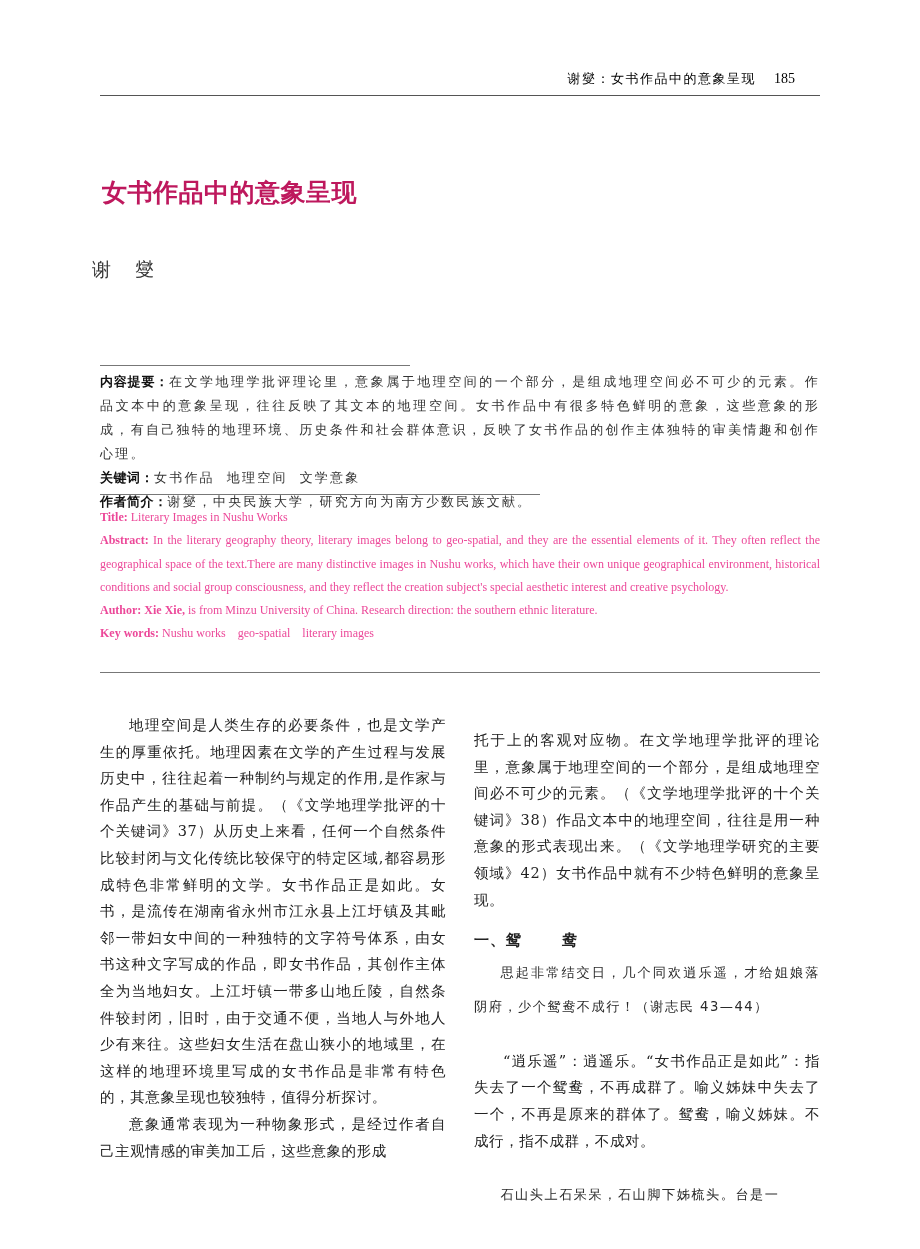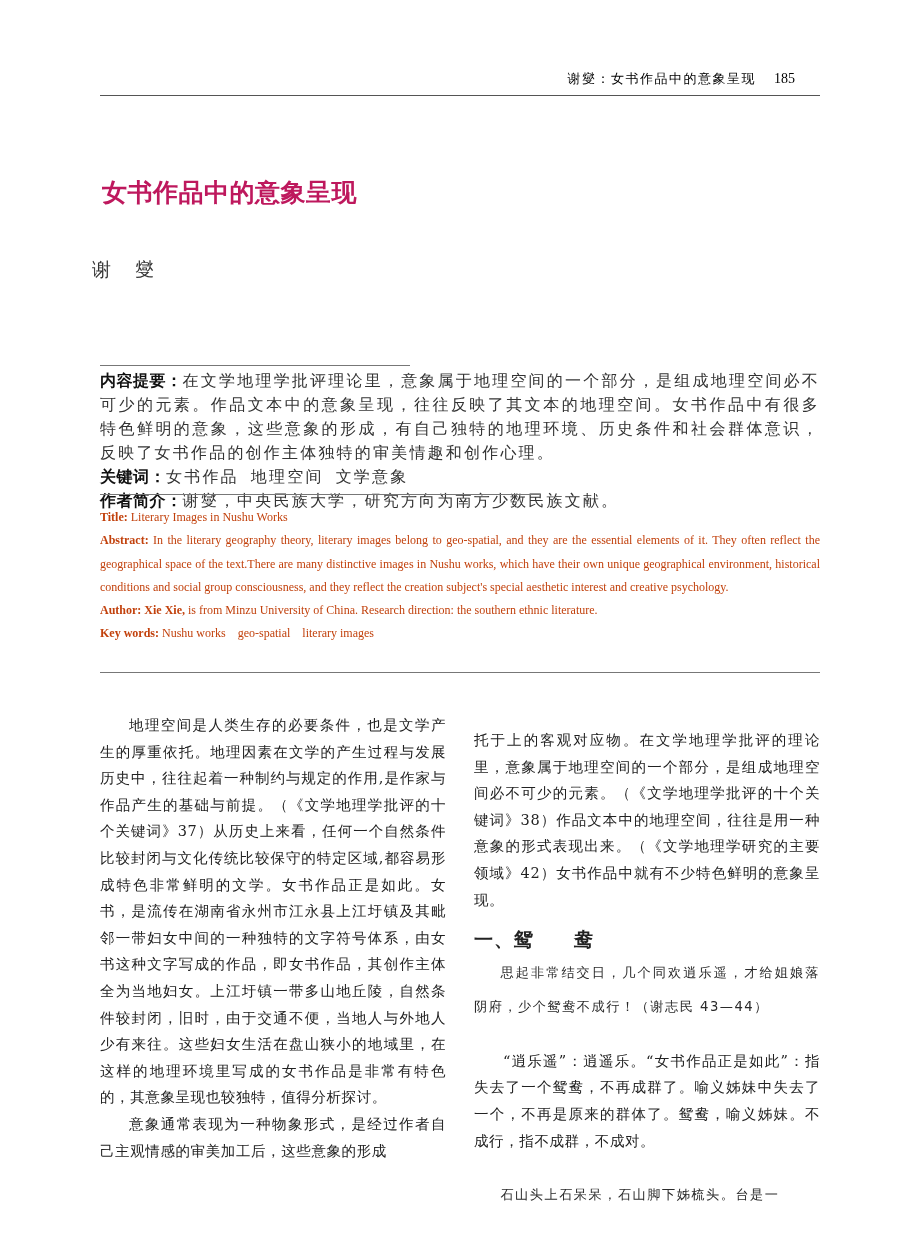--- a/index.html
+++ b/index.html
@@ -7,35 +7,35 @@
          font-family: "DejaVu Serif", "Liberation Serif", serif; }
   .abs { position: absolute; }
 
   .running-head { left: 100px; top: 70px; width: 695px; text-align: right; font-size: 13px; color: #000000; letter-spacing: 1.5px; }
   .running-head .pg { margin-left: 18px; font-family: "Liberation Serif", serif; font-size: 14px; letter-spacing: 0; }
   .rule { position: absolute; height: 0; border-top: 1px solid #555; }
 
   .title { left: 102px; top: 176px; font-size: 25px; font-weight: bold; letter-spacing: 0.5px; color: #be185d; }
   .author { left: 92px; top: 257px; font-size: 19px; color: #333; letter-spacing: 24px; }
 
-  .cn-abs { left: 100px; width: 720px; font-family: Liberation Mono, monospace; font-size: 16px; line-height: 24px; color: #333; letter-spacing: 2.2px; }
+  .cn-abs { left: 100px; width: 720px; font-family: Liberation Sans, sans-serif; font-size: 13px; line-height: 24px; color: #333; letter-spacing: 2.2px; }
   .cn-abs p { margin: 0; text-align: justify; }
   .cn-abs b { font-weight: bold; color: #111; letter-spacing: 0.5px; }
 
-  .en-abs { left: 100px; top: 506px; width: 720px; font-family: "Liberation Serif", serif; font-size: 12px; line-height: 23.3px; color: #c2410c; }
+  .en-abs { left: 100px; top: 506px; width: 720px; font-family: "Liberation Serif", serif; font-size: 12px; line-height: 23.3px; color: #ec4899; }
   .en-abs p { margin: 0; text-align: justify; }
   .en-abs b { font-weight: bold; }
   .kw-gap { display: inline-block; width: 12px; }
 
   .col { font-family: "DejaVu Serif", serif; font-size: 14.5px; line-height: 26.6px; color: #222; text-align: justify; letter-spacing: 0.6px; }
   .col p { margin: 0; }
   .indent { text-indent: 2em; }
   .col-left { left: 100px; top: 712px; width: 346px; }
   .col-right { left: 474px; top: 727px; width: 346px; }
-  .sec-head { font-family: Liberation Serif, serif; font-weight: bold; font-size: 19px; margin: 14px 0 2px 0; letter-spacing: 1px; }
+  .sec-head { font-family: Liberation Serif, serif; font-weight: bold; font-size: 15px; margin: 14px 0 2px 0; letter-spacing: 1px; }
   .sec-head .sp { display: inline-block; width: 40px; }
   .quote { font-family: "DejaVu Sans", sans-serif; font-size: 13.2px; line-height: 34px; letter-spacing: 1.5px; color: #2a2a2a; }
   .gap { height: 24px; }
 </style>
 </head>
 <body>
 
 <div class="abs running-head">
   <span>谢燮：女书作品中的意象呈现</span><span class="pg">185</span>
 </div>

